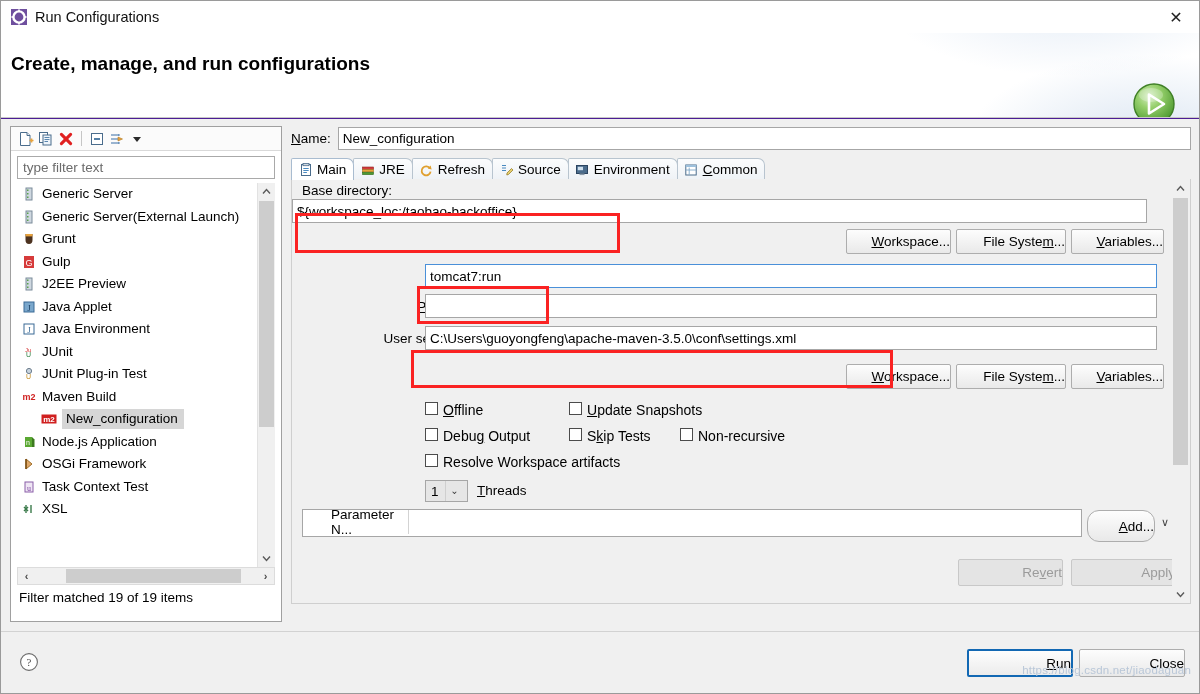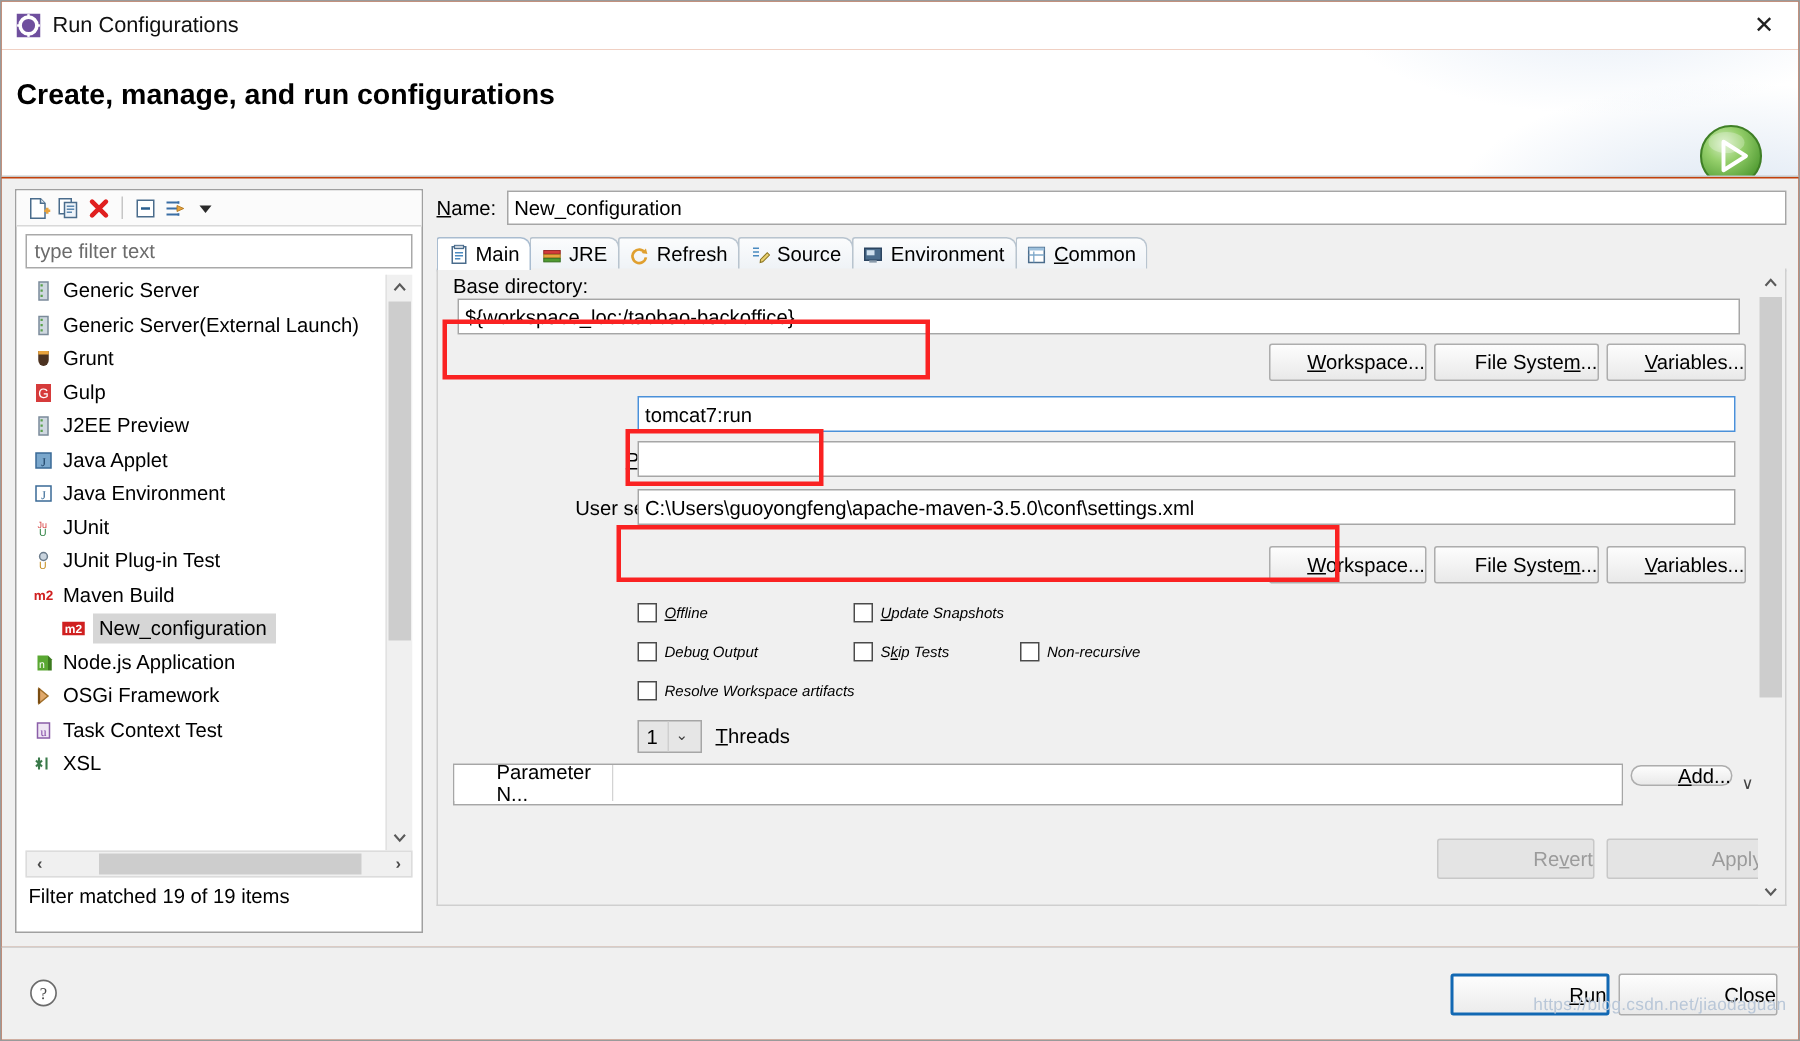--- a/index.html
+++ b/index.html
@@ -10,21 +10,21 @@
     font-family: "Liberation Sans", sans-serif;
     font-size: 13.5px;
     color: #000000;
     -webkit-font-smoothing: antialiased;
   }
   #root {
     position: relative;
     width: 1200px; height: 694px;
     box-sizing: border-box;
     border: 1px solid #9a9a9a;
-    background: #c2410c;
+    background: #4c1d95;
     overflow: hidden;
   }
 
   
   .titlebar {
     position: absolute; left: 0; top: 0; width: 1198px; height: 32px;
     background: #ffffff;
     display: flex; align-items: center;
   }
   .titlebar-icon {
@@ -220,21 +220,21 @@
     border: 1px solid #adadad; background: linear-gradient(#fdfdfd,#e9e9e9);
     box-sizing: border-box; display: flex; align-items: center; justify-content: flex-end;
     font-size: 13.5px; color: #000; cursor: default; border-radius: 2px;
   }
   .btn.disabled { color: #9b9b9b; background: #e4e4e4; border-color: #c8c8c8; }
   .btn.default {
     border: 2px solid #1268b3; background: linear-gradient(#fdfdfd,#ececec);
   }
   u.mn { text-decoration: underline; }
 
-  .cb-row { position: absolute; display: flex; align-items: flex-end; font-size: 10px; font-style: italic; }
+  .cb-row { position: absolute; display: flex; align-items: flex-start; font-size: 14px; }
   .cbox {
     width: 13px; height: 13px; border: 1px solid #4b4b4b; background: #fff;
     margin-right: 5px; box-sizing: border-box; flex: 0 0 auto;
   }
 
   .combo {
     position: absolute; height: 22px; border: 1px solid #a6a6a6;
     background: #e6e6e6; box-sizing: border-box;
     display: flex; align-items: center; font-size: 13.5px;
   }
@@ -644,21 +644,21 @@
                 </g>
               </svg>
           </span>
           <span><u class="mn">C</u>ommon</span>
         </div>
       </div>
 
       <div class="form">
 
         <div class="lbl" style="left:10px; top:4px;">Base directory:</div>
-        <div class="txtin" style="left:13px; top:20px; width:855px;text-align:right;">
+        <div class="txtin" style="left:0; top:20px; width:855px;text-align:right;">
           <span>${workspace_loc:/taobao-backoffice}</span>
         </div>
 
         <div class="btn" style="left:554px; top:50px; width:105px;">
           <span><u class="mn">W</u>orkspace...</span>
         </div>
         <div class="btn" style="left:664px; top:50px; width:110px;">
           <span>File Syste<u class="mn">m</u>...</span>
         </div>
         <div class="btn" style="left:779px; top:50px; width:93px;">
@@ -721,21 +721,21 @@
         </div>
         <div class="lbl" style="left:185px; top:304px;"><u class="mn">T</u>hreads</div>
 
         <div class="table" style="left:10px; top:330px; width:780px; height:28px;">
           <div class="thead">
             <div class="th" style="width:106px;padding-left:28px;">Parameter N...</div>
             <div class="th" style="flex:1 1 auto; border-right:none;"></div>
           </div>
         </div>
 
-        <div class="btn" style="left:795px; top:331px; width:68px; height:14px;border-radius:12px;">
+        <div class="btn" style="left:795px; top:331px; width:68px; height:32px;border-radius:12px;">
           <span><u class="mn">A</u>dd...</span>
         </div>
         <div class="lbl" style="left:869px; top:337px; font-size:11px; color:#444;">∨</div>
 
         <div class="btn disabled" style="left:666px; top:380px; width:105px; height:27px;">
           <span>Re<u class="mn">v</u>ert</span>
         </div>
         <div class="btn disabled" style="left:779px; top:380px; width:105px; height:27px;">
           <span>Appl<u class="mn">y</u></span>
         </div>

